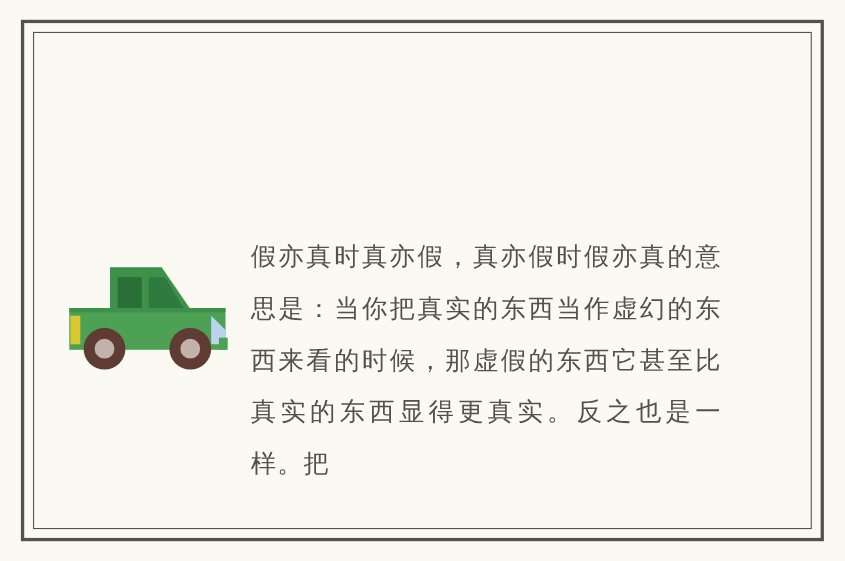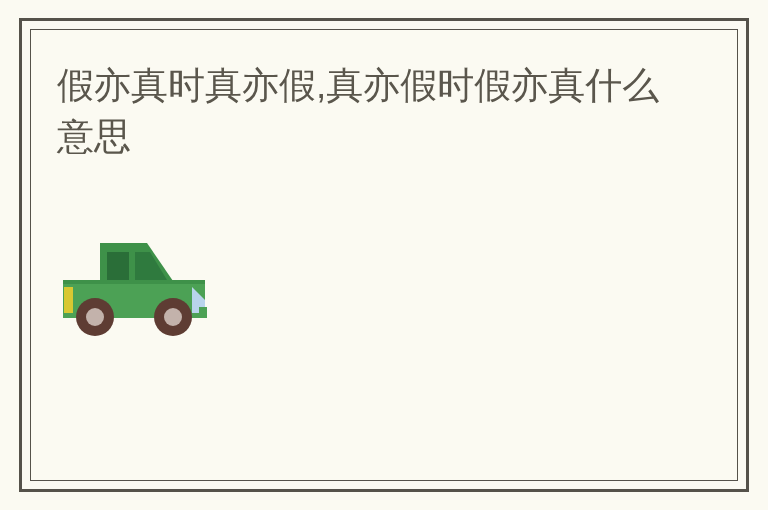--- a/index.html
+++ b/index.html
@@ -102,21 +102,20 @@
   }
 </style>
 </head>
 <body>
 
 <div id="card">
 
   <div id="frame-outer"></div>
   <div id="frame-inner"></div>
 
-  <div id="title">假亦真时真亦假,真亦假时假亦真什么意思</div>
 
   <div id="content-row">
 
     <div id="illustration">
       <svg id="car-svg" viewBox="0 0 160 115" xmlns="http://www.w3.org/2000/svg">
 
         <path d="M45 18 L92 18 L118 56 L45 56 Z" fill="#3E9149"></path>
 
         <rect x="8" y="55" width="142" height="38" fill="#4CA155"></rect>
 
@@ -135,16 +134,17 @@
         <rect x="144" y="82" width="8" height="11" fill="#4CA155"></rect>
 
         <circle cx="40" cy="92" r="19" fill="#5E3C33"></circle>
         <circle cx="40" cy="92" r="9" fill="#C3B2AB"></circle>
 
         <circle cx="118" cy="92" r="19" fill="#5E3C33"></circle>
         <circle cx="118" cy="92" r="9" fill="#C3B2AB"></circle>
       </svg>
     </div>
 
+    <div id="body-text">假亦真时真亦假，真亦假时假亦真的意思是：当你把真实的东西当作虚幻的东西来看的时候，那虚假的东西它甚至比真实的东西显得更真实。反之也是一样。把</div>
 
   </div>
 
 </div>
 
 </body></html>

